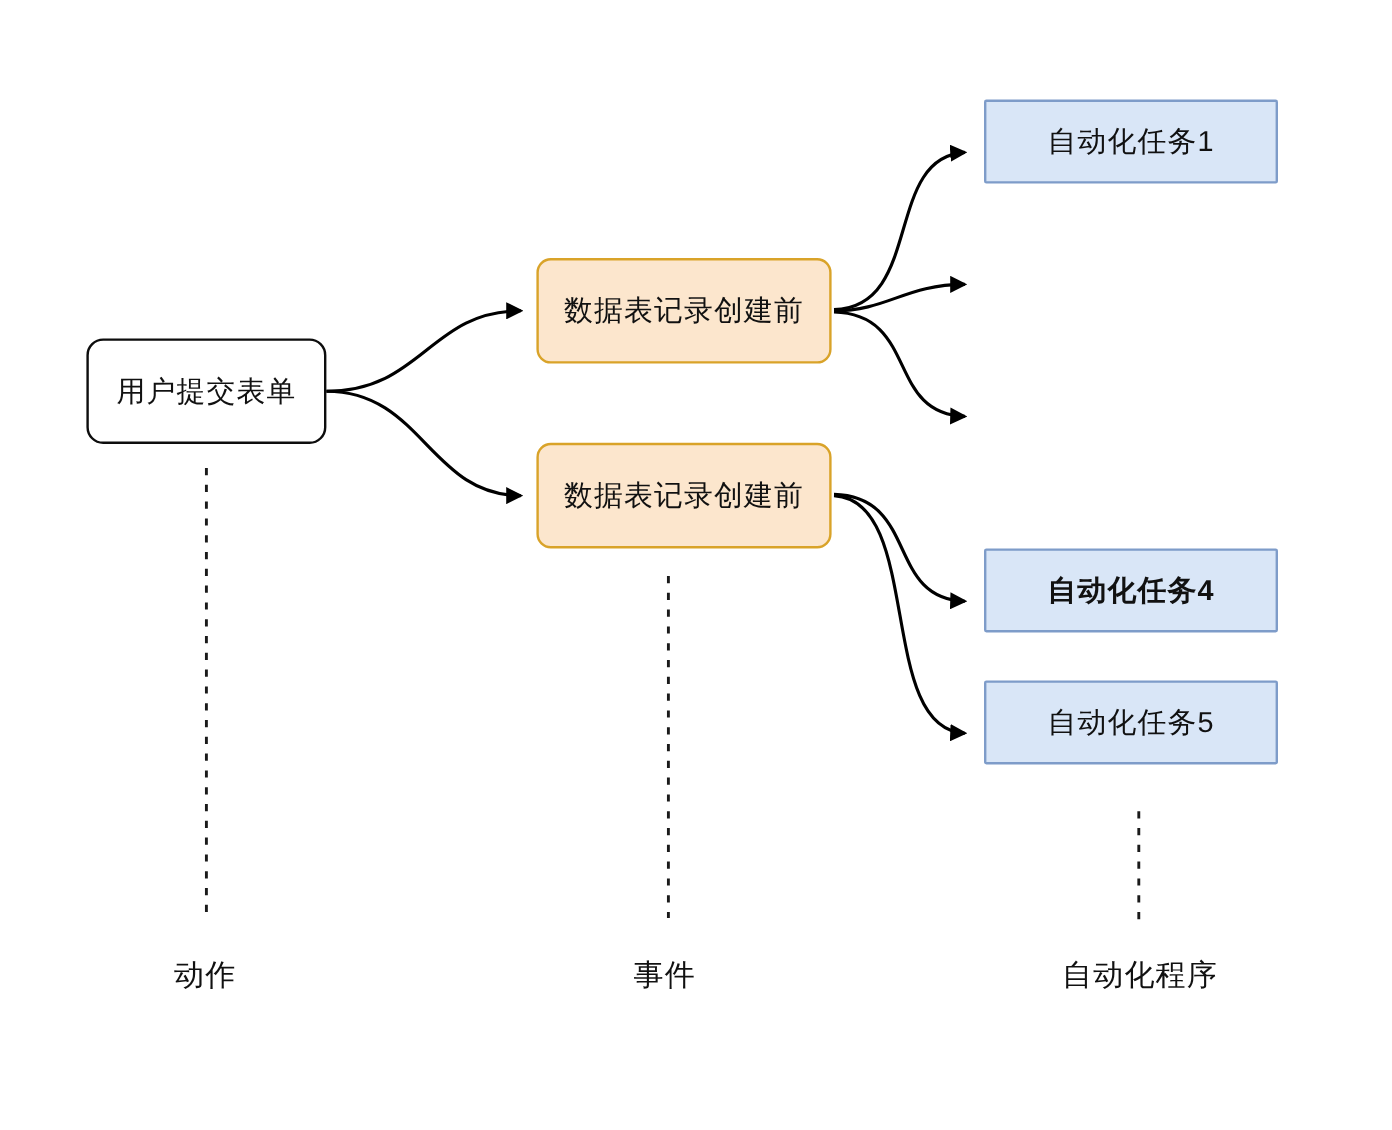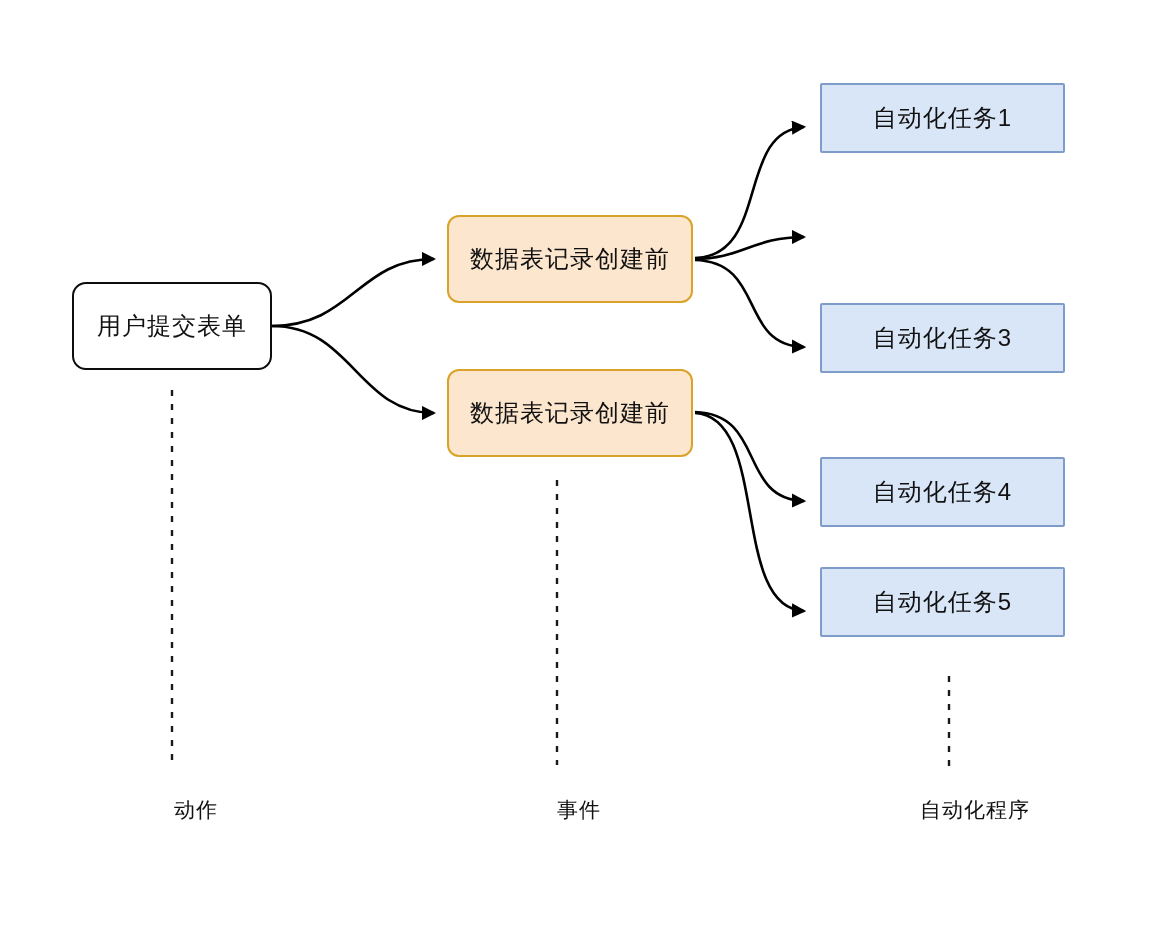--- a/index.html
+++ b/index.html
@@ -50,31 +50,30 @@
   .node-task {
     left: 820px;
     width: 245px; height: 70px;
     background: #d9e6f7;
     border: 2px solid #7e9cc9;
     border-radius: 2px;
   }
   .node-task.t1 { top: 83px; }
   .node-task.t2 { top: 193px; }
   .node-task.t3 { top: 303px; }
-  .node-task.t4 { top: 457px; }
+  .node-task.t4 { top: 457px; font-weight: bold; }
   .node-task.t5 { top: 567px; }
   .col-label {
     position: absolute;
     top: 796px;
     transform: translateX(-50%);
-    font-size: 21px;
+    font-size: 25px;
     color: #111111;
     letter-spacing: 1px;
     white-space: nowrap;
-    margin-left: 25px;
   }
   .col-label.c1 { left: 171px; }
   .col-label.c2 { left: 554px; font-family: Liberation Mono, monospace; }
   .col-label.c3 { left: 950px; }
 </style>
 </head>
 <body>
 
 <div class="canvas">
 
@@ -102,21 +101,20 @@
 
   <div class="node node-form">用户提交表单</div>
 
   <div class="node node-event before">数据表记录创建前</div>
 
   <div class="node node-event after">数据表记录创建前</div>
 
   <div class="node node-task t1">自动化任务1</div>
 
 
-  <div class="node node-task t3">自动化任务3</div>
 
   <div class="node node-task t4">自动化任务4</div>
 
   <div class="node node-task t5">自动化任务5</div>
 
   <div class="col-label c1">动作</div>
 
   <div class="col-label c2">事件</div>
 
   <div class="col-label c3">自动化程序</div>

